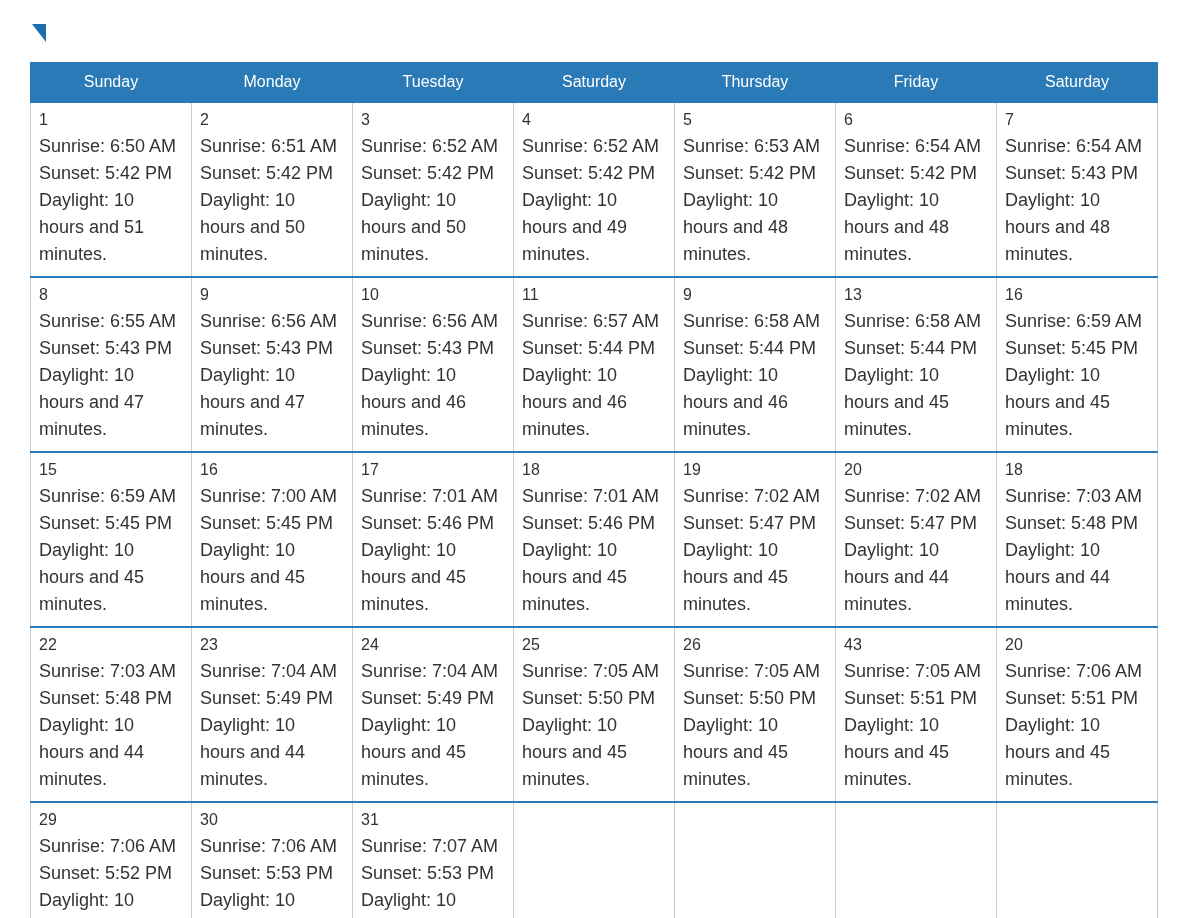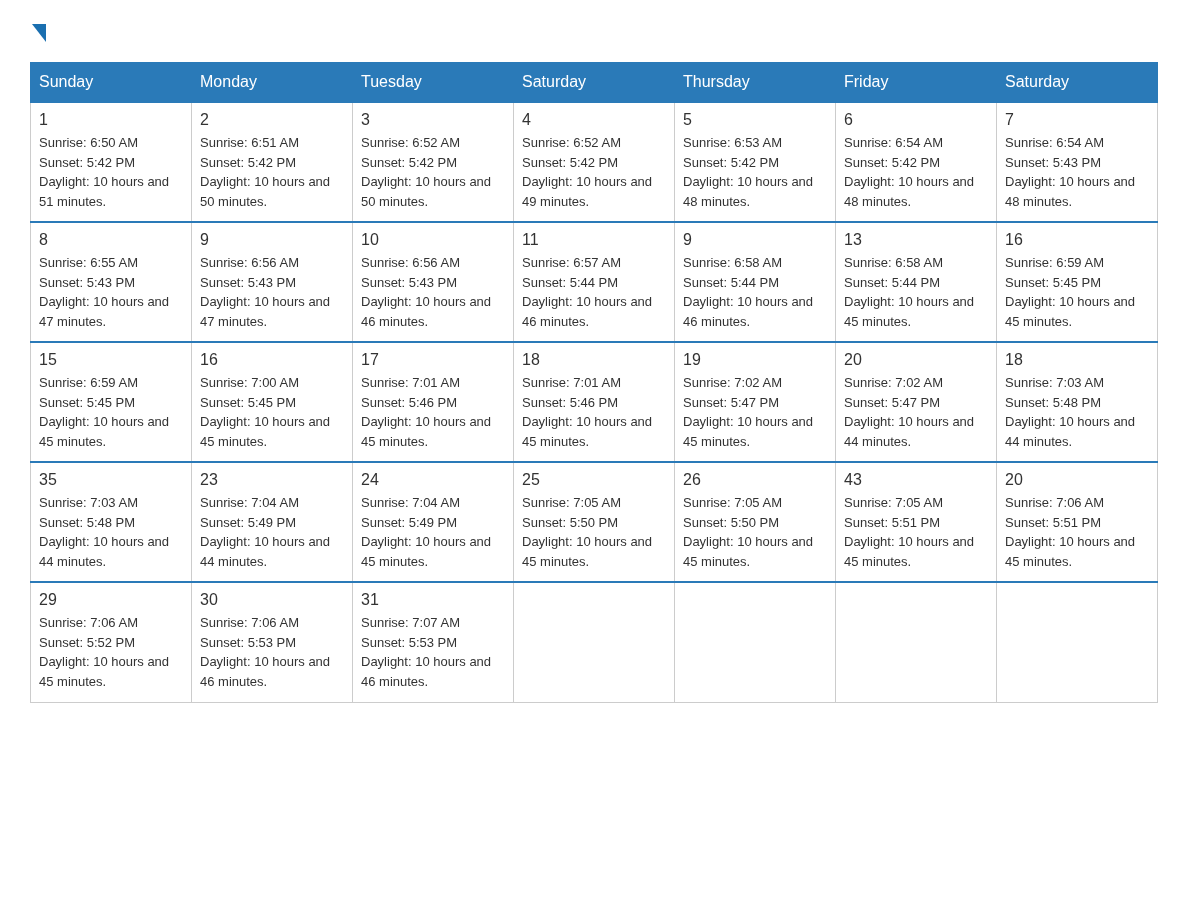--- a/index.html
+++ b/index.html
@@ -64,21 +64,21 @@
       width: 100%;
       border-collapse: collapse;
       table-layout: fixed;
     }
     .calendar-table th {
       background-color: #2a7ab8;
       color: #fff;
       font-size: 16px;
       font-weight: normal;
       padding: 10px 8px;
-      text-align: left;
+      text-align: center;
       border: 1px solid #2a7ab8;
     }
     .calendar-table td {
       vertical-align: top;
       padding: 8px;
       border: 1px solid #ccc;
       border-top: 2px solid #2a7ab8;
       font-size: 13px;
       color: #333;
       height: 120px;
@@ -88,21 +88,21 @@
       border-top: 2px solid #2a7ab8;
     }
     .day-number {
       font-size: 16px;
       font-weight: normal;
       margin-bottom: 4px;
       display: block;
     }
     .day-info {
       line-height: 1.5;
-      font-size: 13px;
+      font-size: 18px;
     }
   </style>
 </head>
 <body>
 
 <div class="header">
   <div class="logo">
     <div class="logo-top">
       <span class="logo-general"></span>
       <span class="logo-blue-arrow"></span>
@@ -255,21 +255,21 @@
         </td>
         <td>
           <span class="day-number">18</span>
           <div class="day-info">
             Sunrise: 7:03 AM<br>Sunset: 5:48 PM<br>Daylight: 10 hours and 44 minutes.
           </div>
         </td>
       </tr>
       <tr>
         <td>
-          <span class="day-number">35</span>
+          <span class="day-number">22</span>
           <div class="day-info">
             Sunrise: 7:03 AM<br>Sunset: 5:48 PM<br>Daylight: 10 hours and 44 minutes.
           </div>
         </td>
         <td>
           <span class="day-number">23</span>
           <div class="day-info">
             Sunrise: 7:04 AM<br>Sunset: 5:49 PM<br>Daylight: 10 hours and 44 minutes.
           </div>
         </td>

